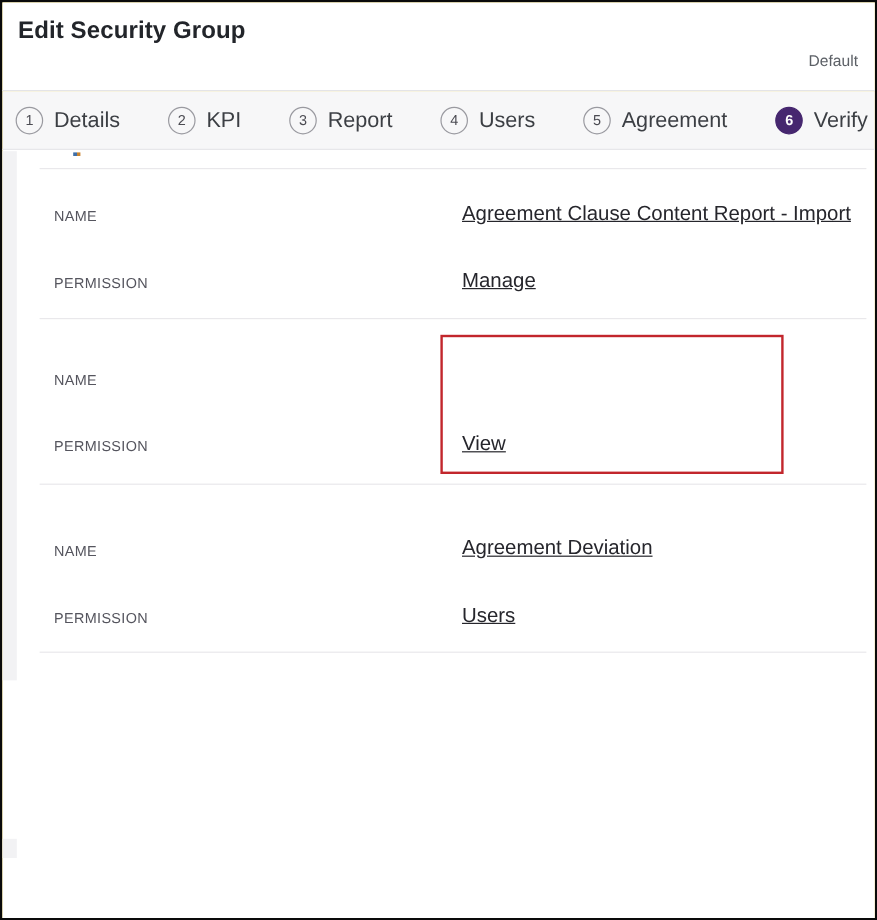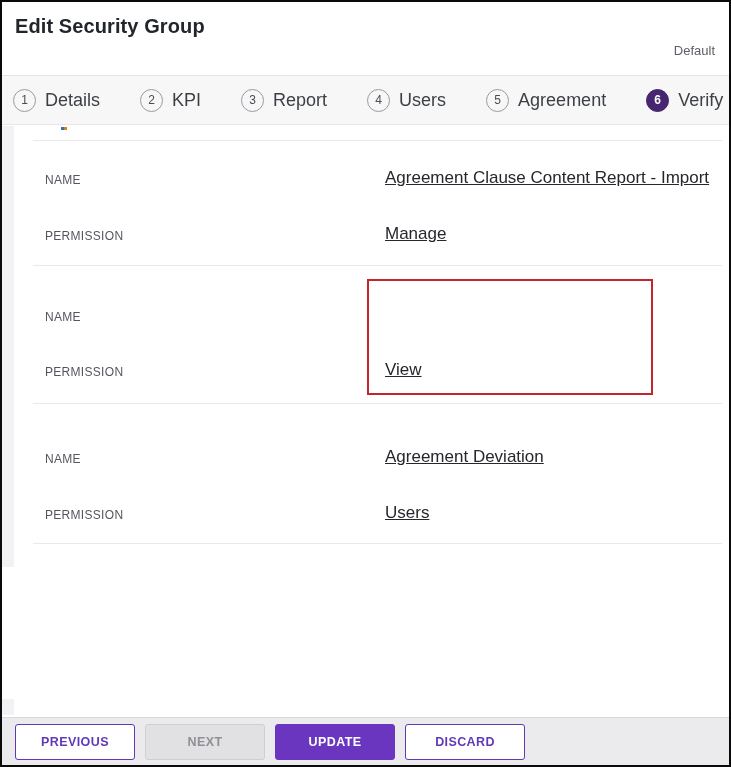--- a/index.html
+++ b/index.html
@@ -187,20 +187,14 @@
     <div class="line line2">
       <span class="flabel perm-label">PERMISSION</span>
       <span class="fvalue perm-value">Users</span>
     </div>
 
   </section>
 </div>
     <div class="gutter gutter-b"></div>
   </main>
 
-  <footer class="footer" id="footer">
-      <button class="btn outline">PREVIOUS</button>
-      <button class="btn disabled" disabled="">NEXT</button>
-      <button class="btn primary">UPDATE</button>
-      <button class="btn outline">DISCARD</button>
-    </footer>
 
 </div>
 
 </body></html>

